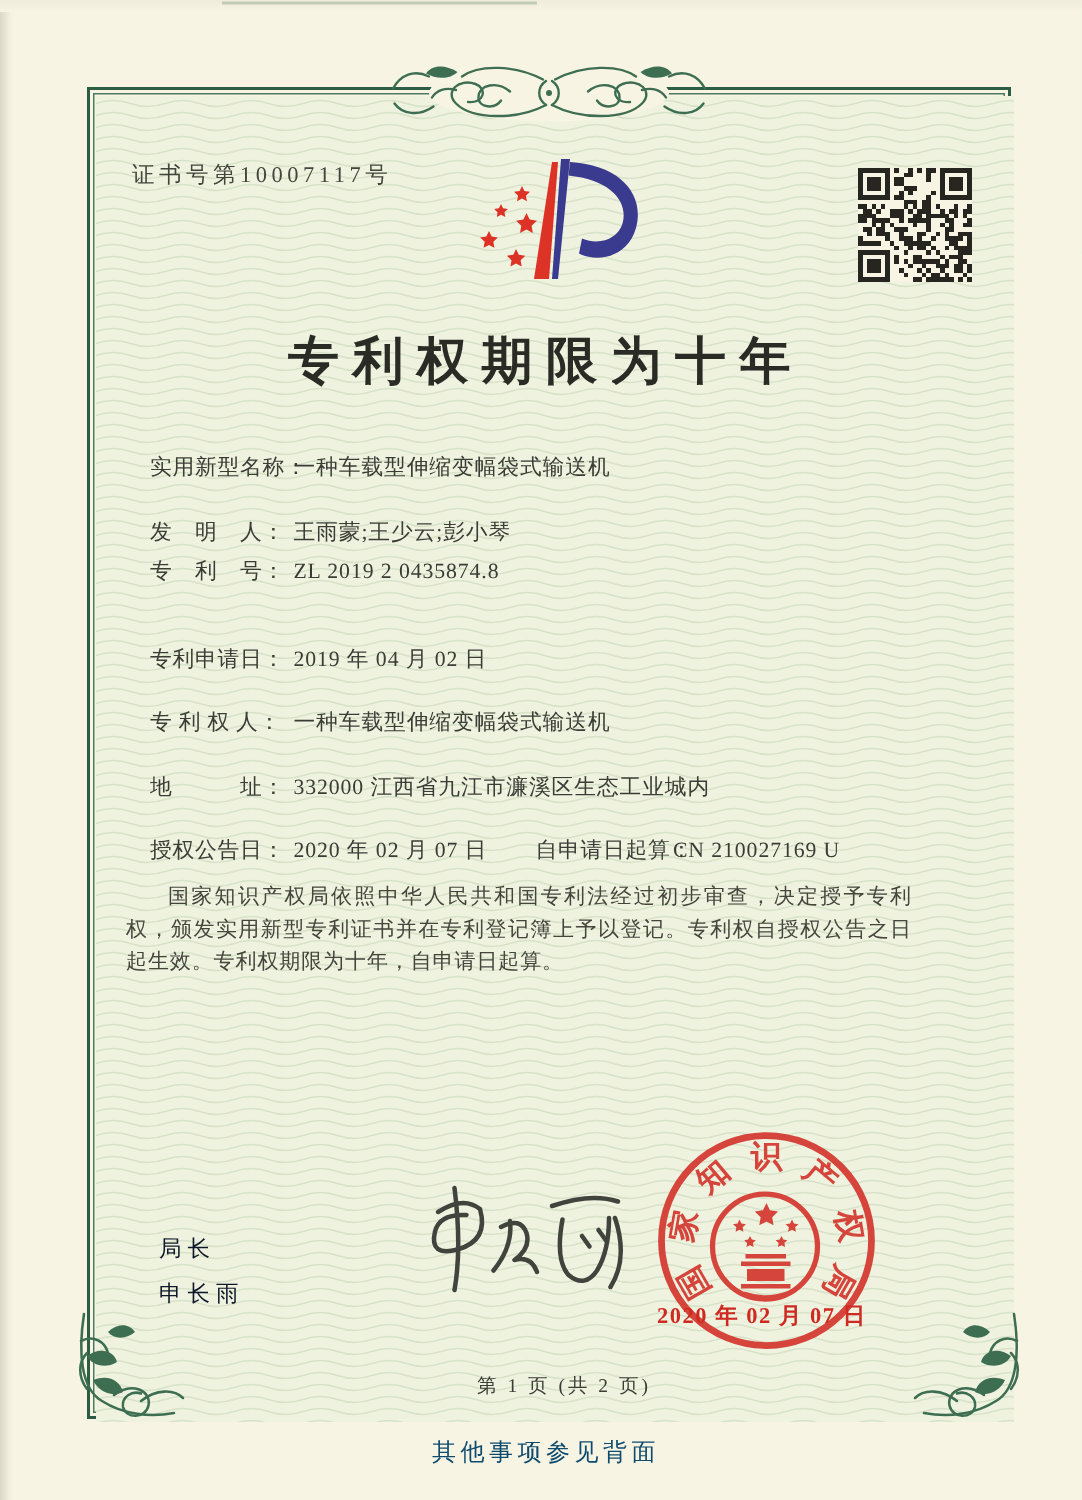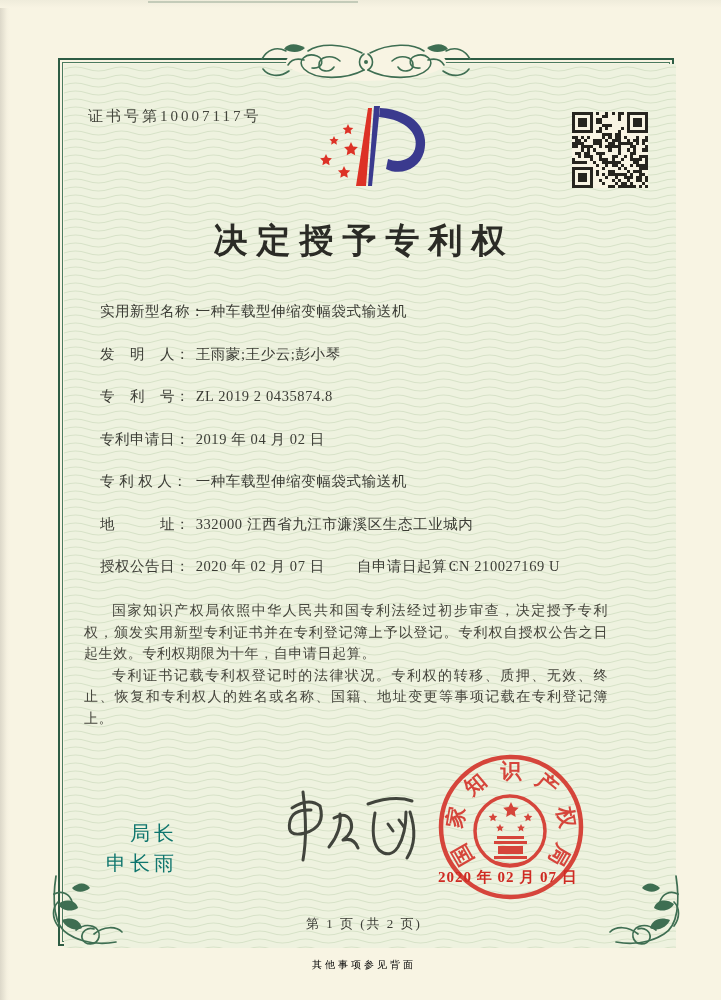--- a/index.html
+++ b/index.html
@@ -30,32 +30,32 @@
   .logo{left:314px;top:102px;}
   .qr{left:572px;top:112px;}
   .title{left:58px;top:218px;width:612px;text-align:center;
     font-size:34px;font-weight:bold;letter-spacing:9px;color:#2b2b26;}
   .frow{position:absolute;left:100px;width:520px;font-size:14.5px;color:#3b3c35;white-space:nowrap;}
   .lbl{display:inline-block;width:92px;letter-spacing:.5px;}
   .val{letter-spacing:.6px;}
   .pair2{position:absolute;left:257px;top:0;}
 
   .bodytext{left:84px;top:588px;width:524px;font-size:14px;line-height:21.5px;
-    color:#45453c;letter-spacing:.6px;text-align:justify;margin-top:12px;}
+    color:#45453c;letter-spacing:.6px;text-align:justify;}
   .bodytext p{margin:0;text-indent:2em;}
 
-  .officer{left:106px;top:818px;font-size:20px;line-height:30px;color:#0f766e;letter-spacing:4px;text-align:right;}
+  .officer{left:106px;top:818px;font-size:15px;line-height:30px;color:#0f172a;letter-spacing:4px;}
   .signature{left:272px;top:782px;}
 
   .seal{left:436px;top:752px;z-index:5;}
   .seal-date{left:438px;top:868px;width:156px;font-size:15px;color:#cf2a22;
     letter-spacing:1px;font-weight:bold;z-index:6;white-space:nowrap;}
 
-  .page-num{left:58px;top:915px;width:612px;text-align:center;font-size:13px;color:#3b3c35;letter-spacing:2px;}
-  .back-note{left:58px;top:958px;width:612px;text-align:center;font-size:10px;color:#000000;letter-spacing:3px;}
+  .page-num{left:70px;top:915px;width:612px;text-align:center;font-size:13px;color:#3b3c35;letter-spacing:2px;}
+  .back-note{left:58px;top:958px;width:612px;text-align:center;font-size:16px;color:#0c4a6e;letter-spacing:3px;}
 </style>
 </head>
 <body>
 
 <div class="scan-edge-left"></div>
 <div class="scan-edge-top"></div>
 <div class="scan-line-top"></div>
 
 <div class="frame">
   <div class="frame-inner"></div>
@@ -451,31 +451,31 @@
       <rect x="0" y="24" width="1" height="1"></rect>
       <rect x="1" y="24" width="1" height="1"></rect>
       <rect x="2" y="24" width="1" height="1"></rect>
       <rect x="3" y="24" width="1" height="1"></rect>
       <rect x="4" y="24" width="1" height="1"></rect>
       <rect x="5" y="24" width="1" height="1"></rect>
       <rect x="6" y="24" width="1" height="1"></rect>
     </g>
 </svg>
 
-<div class="abs title">决定授予专利权</div>
+<div class="abs title">专利权期限为十年</div>
 
 <div class="frow" style="top:302px">
   <span class="lbl">实用新型名称：</span>
   <span class="val">一种车载型伸缩变幅袋式输送机</span>
 </div>
 <div class="frow" style="top:345px">
   <span class="lbl">发　明　人：</span>
   <span class="val">王雨蒙;王少云;彭小琴</span>
 </div>
-<div class="frow" style="top:387px">
+<div class="frow" style="top:371px">
   <span class="lbl">专　利　号：</span>
   <span class="val">ZL 2019 2 0435874.8</span>
 </div>
 <div class="frow" style="top:430px">
   <span class="lbl">专利申请日：</span>
   <span class="val">2019 年 04 月 02 日</span>
 </div>
 <div class="frow" style="top:472px">
   <span class="lbl">专 利 权 人：</span>
   <span class="val">一种车载型伸缩变幅袋式输送机</span>
@@ -488,21 +488,20 @@
   <span class="lbl">授权公告日：</span>
   <span class="val">2020 年 02 月 07 日</span>
   <span class="pair2">
     <span class="lbl" style="width:88px">自申请日起算：</span>
     <span class="val">CN 210027169 U</span>
   </span>
 </div>
 
 <div class="abs bodytext">
   <p>国家知识产权局依照中华人民共和国专利法经过初步审查，决定授予专利权，颁发实用新型专利证书并在专利登记簿上予以登记。专利权自授权公告之日起生效。专利权期限为十年，自申请日起算。</p>
-  <p>专利证书记载专利权登记时的法律状况。专利权的转移、质押、无效、终止、恢复和专利权人的姓名或名称、国籍、地址变更等事项记载在专利登记簿上。</p>
 </div>
 
 <div class="abs officer">
   <div>局长</div>
   <div>申长雨</div>
 </div>
 
 <svg class="abs signature" width="160" height="100" viewBox="0 0 160 100">
   <g stroke="#41443c" stroke-width="3" fill="none" stroke-linecap="round" stroke-linejoin="round">
     <path d="M20,26 q17,-11 28,-2 q6,21 -15,27 q-19,5 -15,-12 q3,-12 21,-11"></path>

